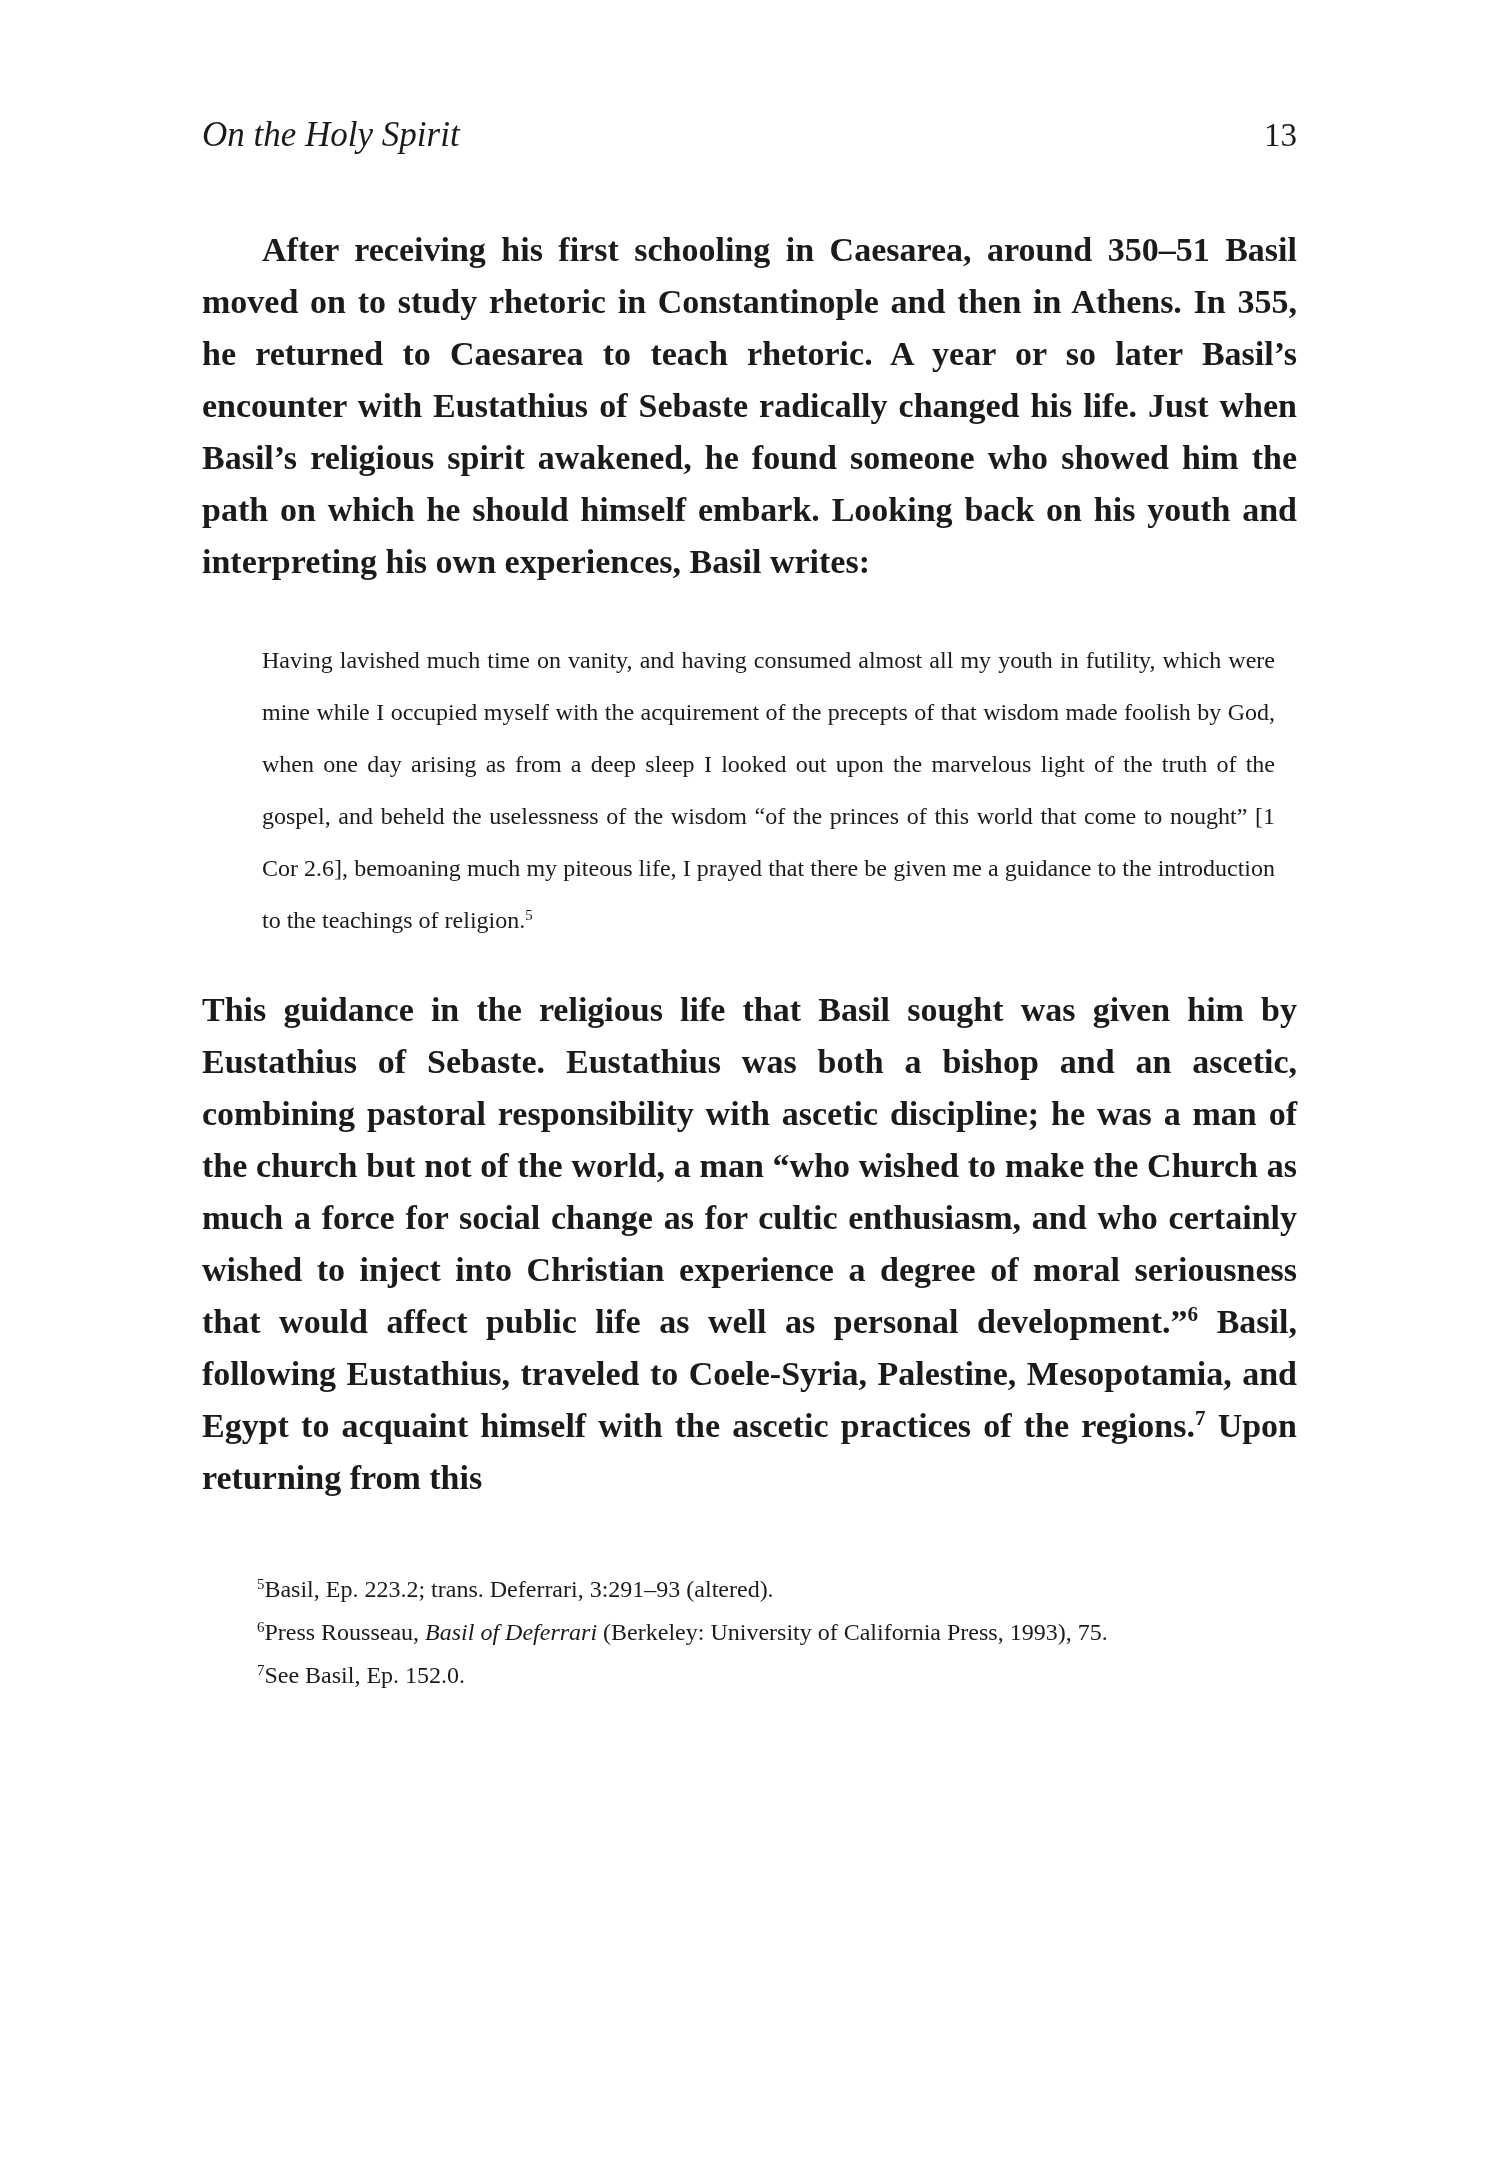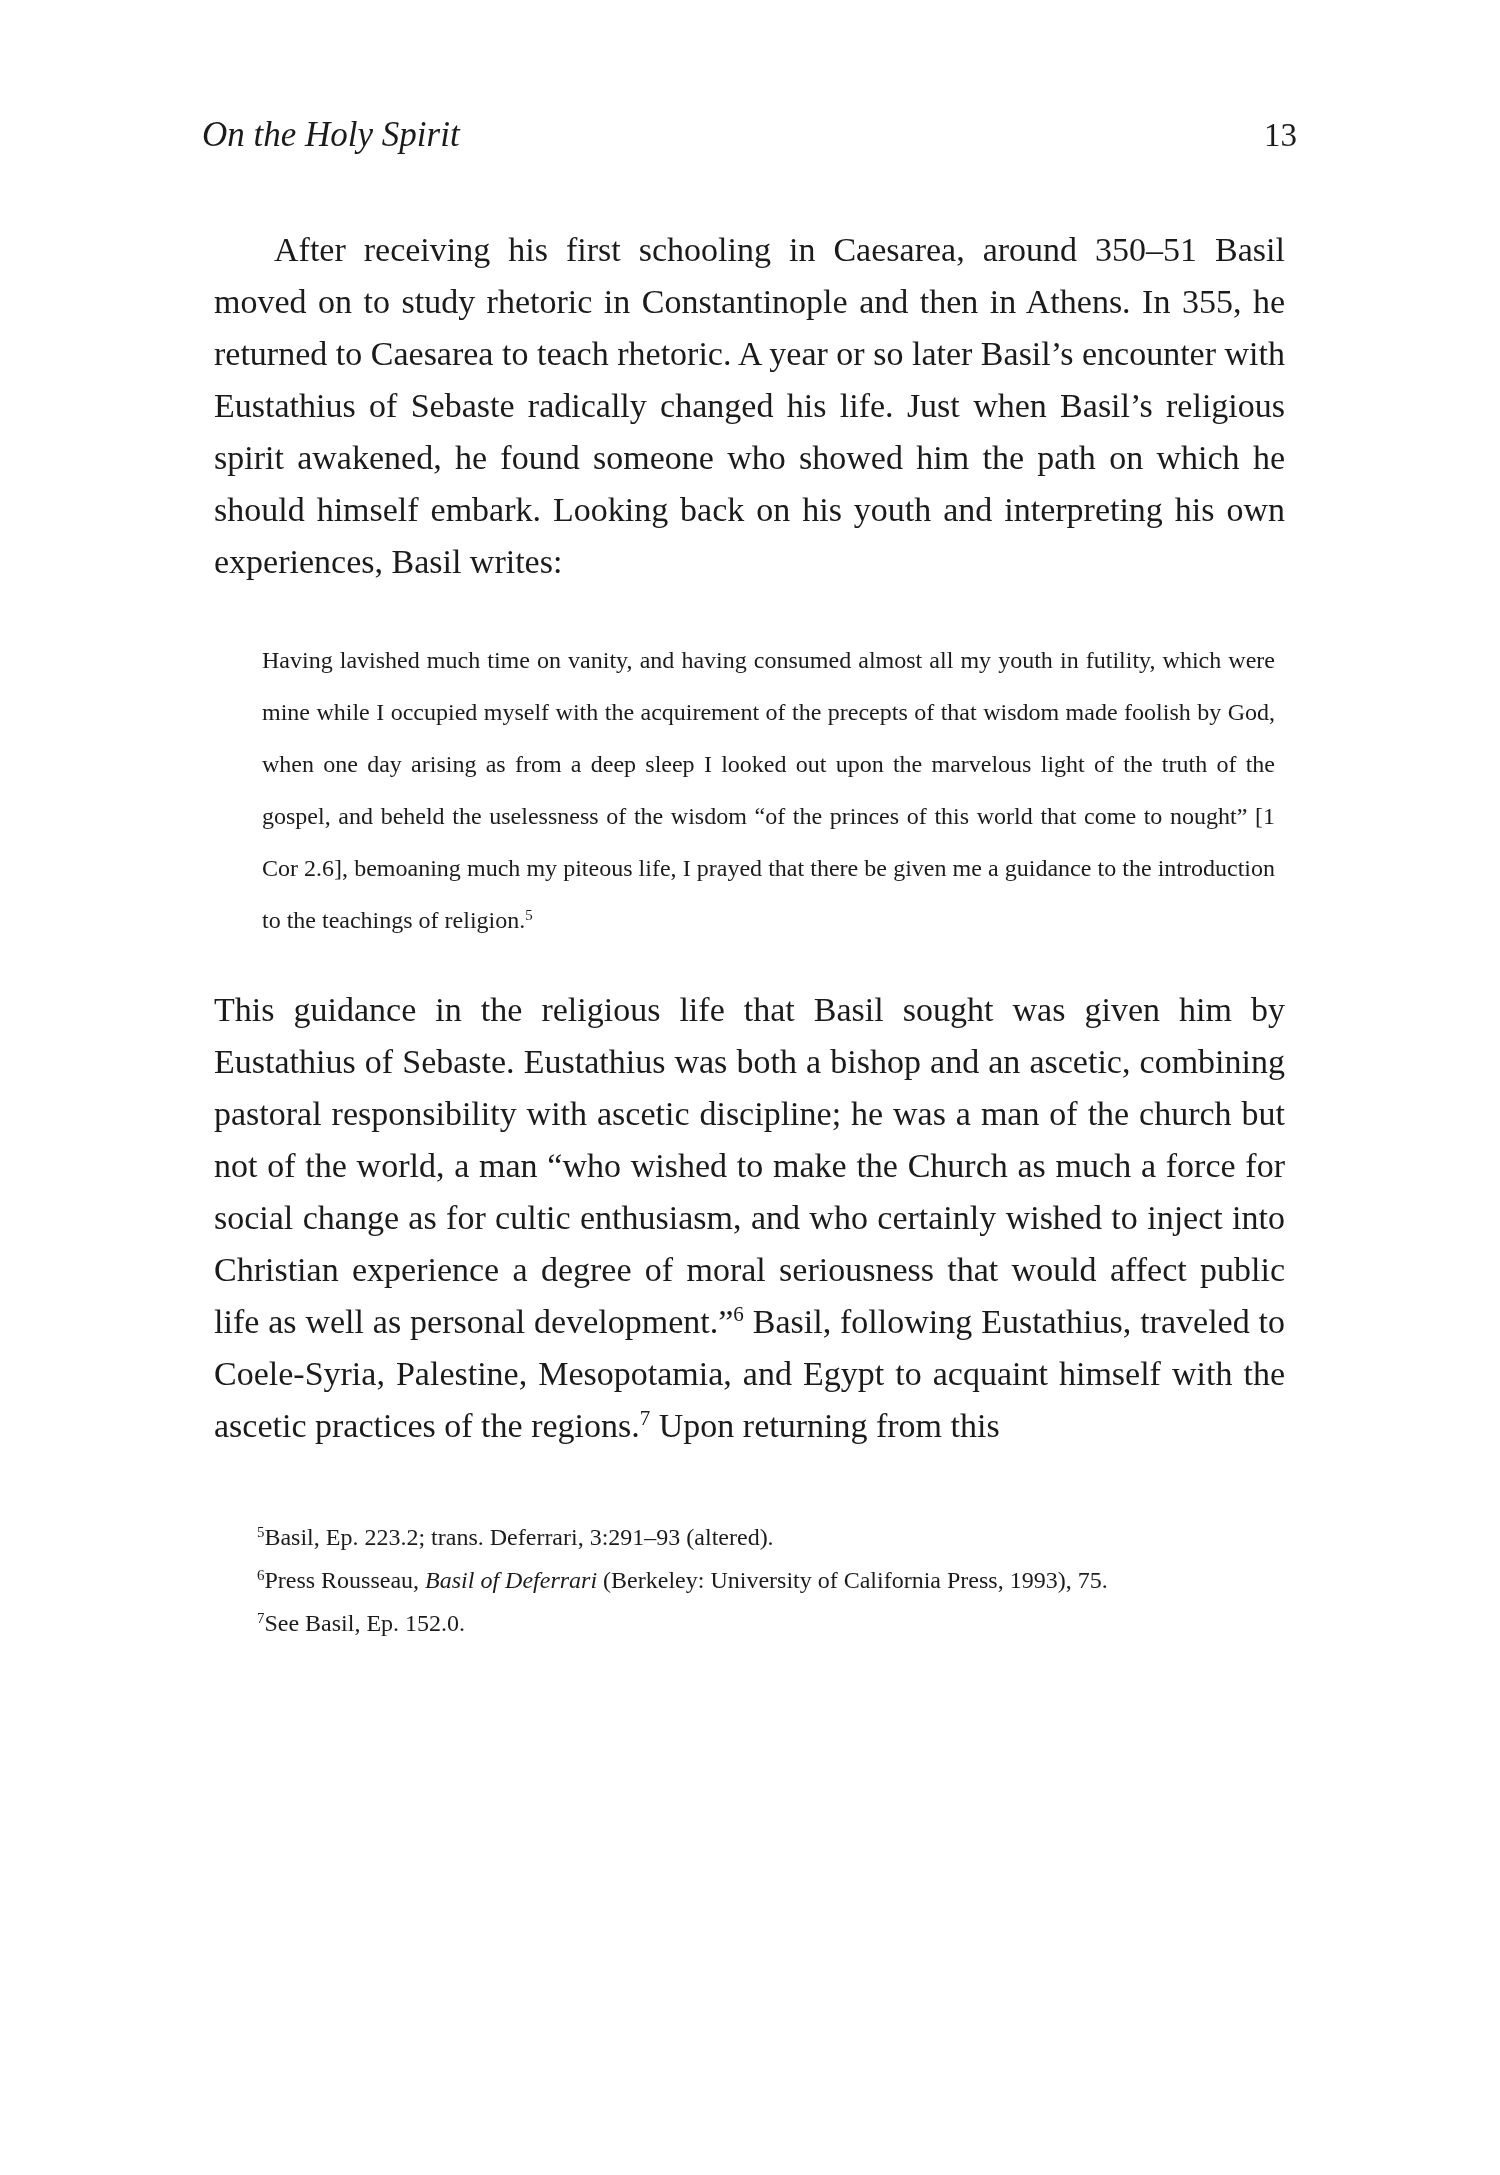--- a/index.html
+++ b/index.html
@@ -29,25 +29,26 @@
     line-height: 46px;
   }
   .header-title {
     font-style: italic;
   }
   .page-number {
     font-style: normal;
     font-size: 33px;
   }
   .body-para {
-    margin: 12px;
+    margin: 0;
     font-size: 34px;
     line-height: 52px;
     text-align: justify;
     hyphens: auto;
+    font-weight: bold;
     -webkit-hyphens: auto;
   }
   .para-first {
     margin-top: 66px;
     text-indent: 60px;
   }
   .para-continuation {
     margin-top: 38px;
     text-indent: 0;
   }

